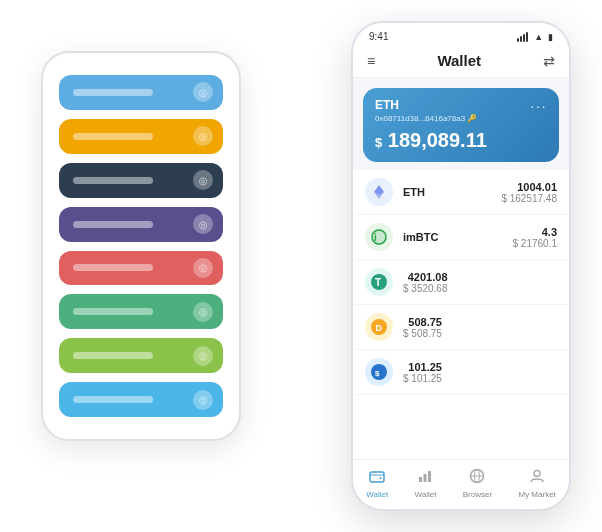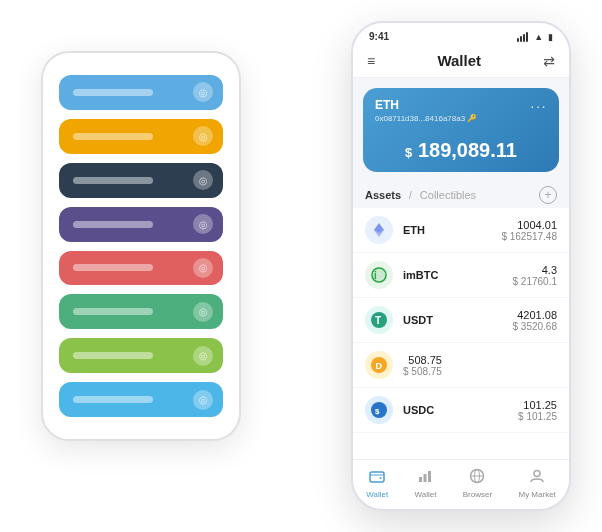--- a/index.html
+++ b/index.html
@@ -101,21 +101,21 @@
     
     .status-bar {
       background: #fff;
       display: flex;
       justify-content: space-between;
       align-items: center;
       padding: 8px 16px 4px;
       font-size: 10px;
       color: #333;
     }
-    .status-bar .time { font-weight: 700; }
+    .status-bar .time { font-weight: 400; }
     .status-icons {
       display: flex;
       gap: 3px;
       align-items: center;
     }
     .signal-bar { display: flex; gap: 1px; align-items: flex-end; }
     .signal-bar span {
       background: #333;
       width: 2px;
       border-radius: 1px;
@@ -148,22 +148,22 @@
       display: flex;
       justify-content: space-between;
       align-items: flex-start;
     }
     .eth-label { font-size: 12px; font-weight: 700; }
     .eth-address { font-size: 8px; opacity: 0.8; margin-top: 2px; }
     .eth-dots { font-size: 14px; opacity: 0.8; letter-spacing: 1px; }
     .eth-balance {
       font-size: 20px;
       font-weight: 700;
-      margin-top: 16px;
-      text-align: center;
+      margin-top: 6px;
+      text-align: left;
     }
     .eth-balance .currency { font-size: 13px; }
 
     
     .assets-header {
       display: flex;
       justify-content: space-between;
       align-items: center;
       padding: 6px 12px 4px;
       background: #f5f6fa;
@@ -212,21 +212,21 @@
       align-items: center;
       justify-content: center;
       font-size: 13px;
       margin-right: 10px;
       flex-shrink: 0;
       overflow: hidden;
     }
     .asset-name-col { flex: 1; }
     .asset-name { font-size: 11px; font-weight: 600; color: #222; }
     .asset-values { text-align: right; }
-    .asset-amount { font-size: 11px; font-weight: 400; color: #222; }
+    .asset-amount { font-size: 11px; font-weight: 700; color: #222; }
     .asset-usd { font-size: 10px; color: #888; }
 
     
     .bottom-nav {
       background: #fff;
       border-top: 1px solid #eee;
       display: flex;
       justify-content: space-around;
       padding: 8px 0 10px;
     }
@@ -319,28 +319,20 @@
           <div class="eth-address">0x08711d38...8416a78a3  🔑</div>
         </div>
         <div class="eth-dots">···</div>
       </div>
       <div class="eth-balance">
         <span class="currency">$</span>
         <span>189,089.11</span>
       </div>
     </div>
 
-    <div class="assets-header">
-      <div class="assets-tabs">
-        <span class="assets-tab-active">Assets</span>
-        <span class="assets-tab-slash">/</span>
-        <span class="assets-tab-inactive">Collectibles</span>
-      </div>
-      <div class="assets-add">+</div>
-    </div>
 
     <div class="asset-list">
 
       <div class="asset-item">
         <div class="asset-icon icon-eth">
           <svg width="16" height="16" viewBox="0 0 16 16">
               <polygon points="8,1 13,8 8,11 3,8" fill="#627eea" opacity="0.8"></polygon>
               <polygon points="8,11 13,8 8,15 3,8" fill="#627eea" opacity="0.5"></polygon>
             </svg>
         </div>
@@ -370,23 +362,20 @@
         </div>
       </div>
 
       <div class="asset-item">
         <div class="asset-icon icon-usdt" style="background:#e0f7f4;">
           <svg width="18" height="18" viewBox="0 0 18 18">
               <circle cx="9" cy="9" r="8" fill="#26a17b"></circle>
               <text x="5" y="13" font-size="10" fill="white" font-weight="bold">T</text>
             </svg>
         </div>
-        <div class="asset-name-col">
-          <div class="asset-name">USDT</div>
-        </div>
         <div class="asset-values">
           <div class="asset-amount">4201.08</div>
           <div class="asset-usd">$ 3520.68</div>
         </div>
       </div>
 
       <div class="asset-item">
         <div class="asset-icon icon-dai" style="background:#fff3cd;">
           <svg width="18" height="18" viewBox="0 0 18 18">
               <circle cx="9" cy="9" r="8" fill="#f5a623"></circle>
@@ -398,23 +387,20 @@
           <div class="asset-usd">$ 508.75</div>
         </div>
       </div>
 
       <div class="asset-item">
         <div class="asset-icon icon-usdc" style="background:#dceeff;">
           <svg width="18" height="18" viewBox="0 0 18 18">
               <circle cx="9" cy="9" r="8" fill="#2775ca"></circle>
               <text x="5" y="13" font-size="8" fill="white" font-weight="bold">$</text>
             </svg>
-        </div>
-        <div class="asset-name-col">
-          <div class="asset-name">USDC</div>
         </div>
         <div class="asset-values">
           <div class="asset-amount">101.25</div>
           <div class="asset-usd">$ 101.25</div>
         </div>
       </div>
 
 
     </div>
 

